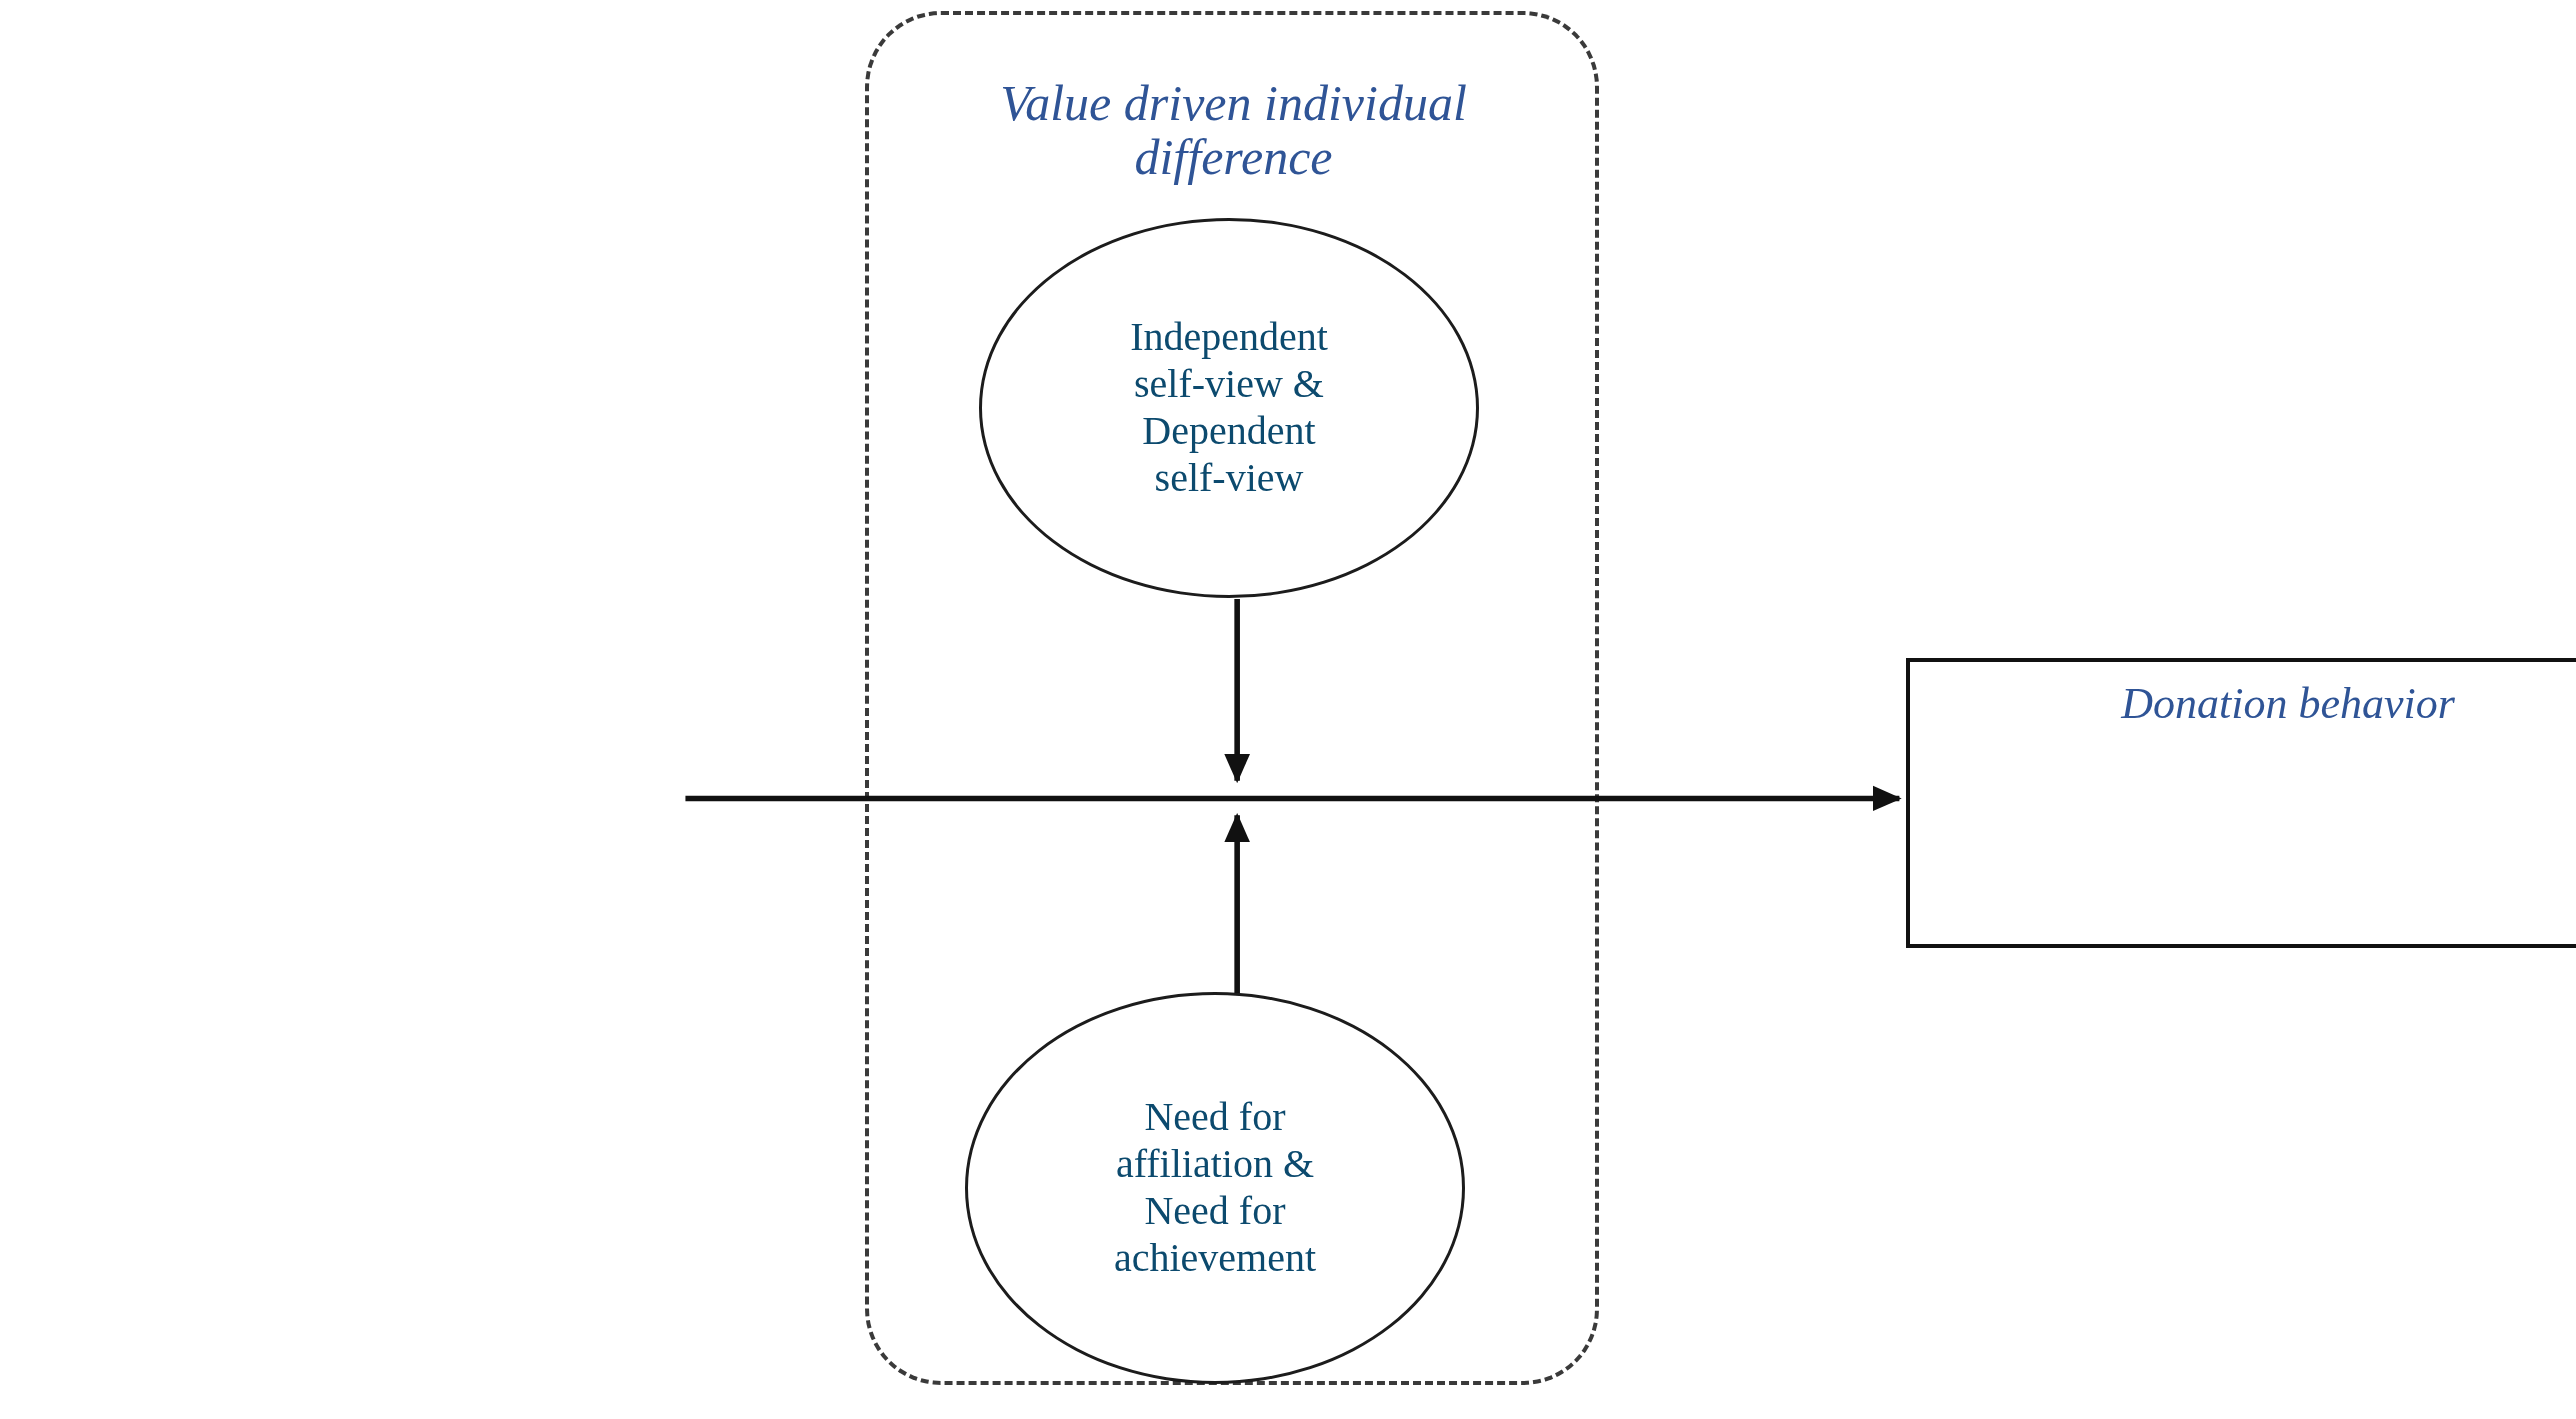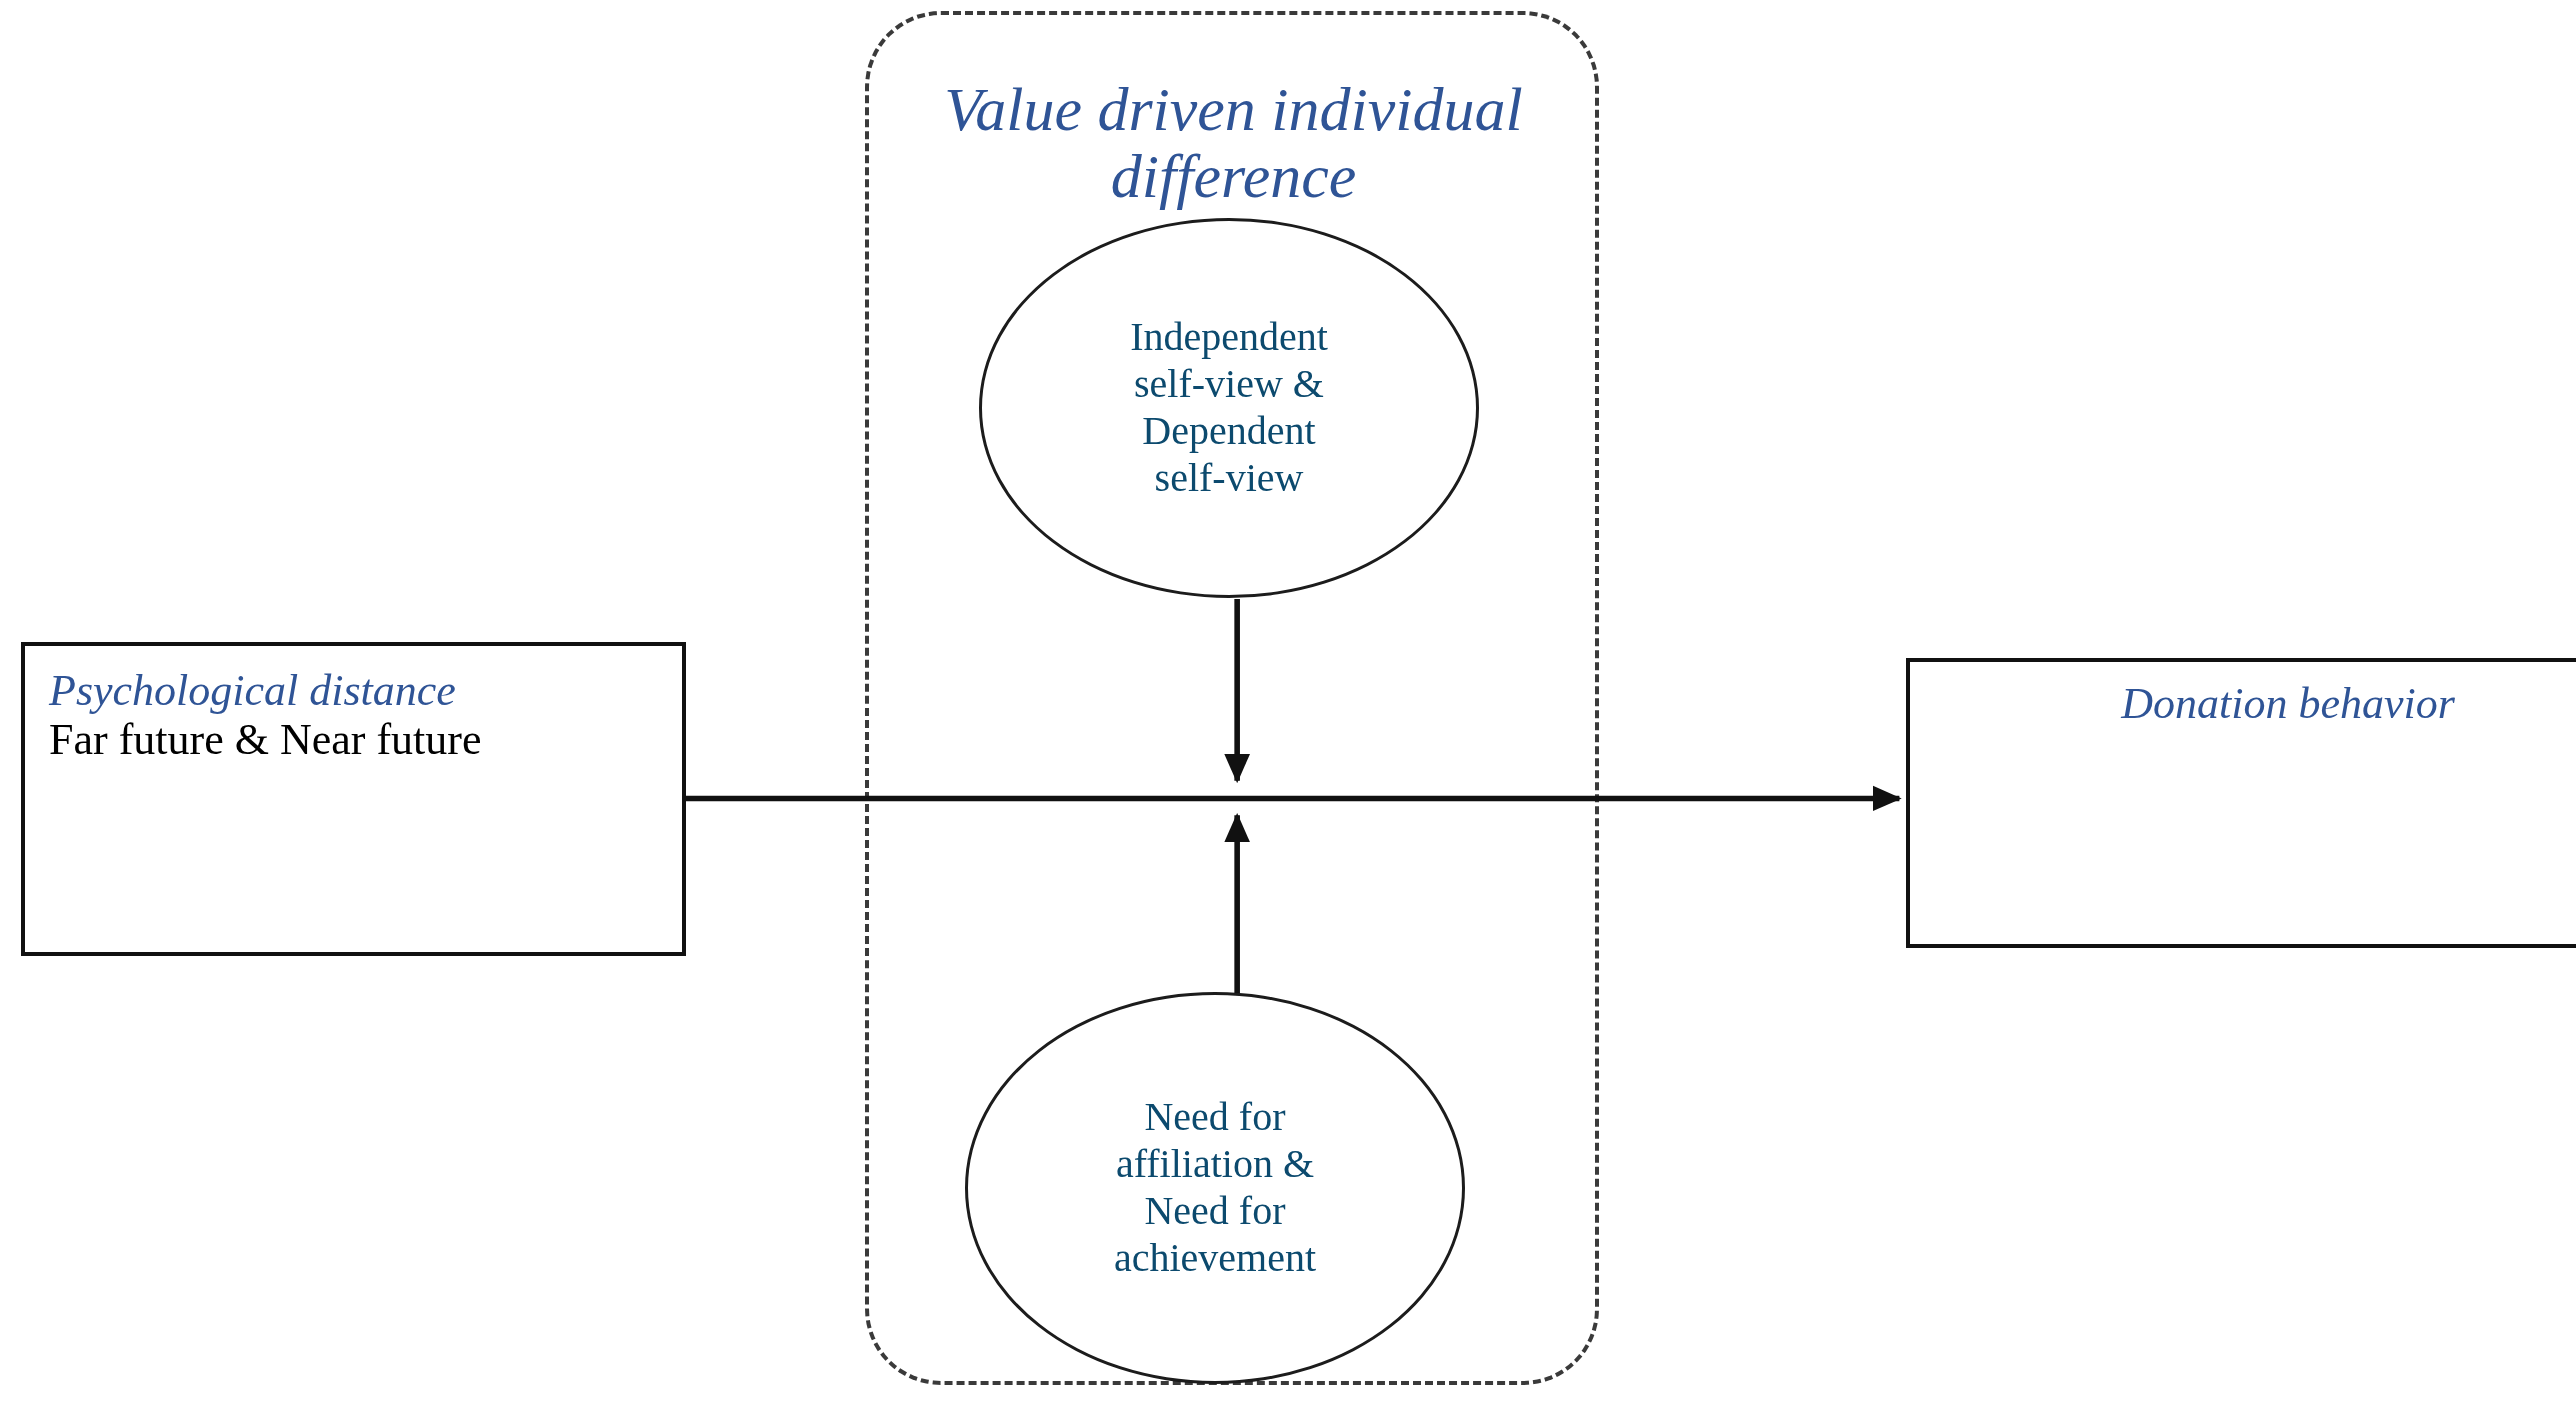--- a/index.html
+++ b/index.html
@@ -28,21 +28,21 @@
     box-sizing: border-box;
     background: transparent;
   }
   .container-title {
     position: absolute;
     left: 889px;
     top: 76px;
     width: 689px;
     text-align: center;
     font-style: italic;
-    font-size: 62px;
+    font-size: 50px;
     line-height: 1.08;
     color: #2f5496;
     white-space: pre-line;
   }
 
   
   .ellipse {
     position: absolute;
     border: 3.2px solid #1c1c1c;
     border-radius: 50%;
@@ -138,24 +138,20 @@
 self-view</span>
   </div>
 
   <div class="ellipse" id="ellipse-bottom">
     <span>Need for
 affiliation  &amp;
 Need for
 achievement</span>
   </div>
 
-  <div class="box" id="box-left">
-    <div class="box-title">Psychological distance</div>
-    <div class="box-body">Far future &amp; Near future</div>
-  </div>
 
   <div class="box" id="box-right">
     <div class="box-title">Donation behavior</div>
   </div>
 
   <svg id="connectors" viewBox="0 0 3217 1773">
     <defs>
       <marker id="arrow-end" viewBox="0 0 10 10" refX="9.2" refY="5" markerWidth="5.2" markerHeight="5.2" orient="auto-start-reverse">
         <path d="M 0 0.6 L 10 5 L 0 9.4 z" fill="#111111"></path>
       </marker>

